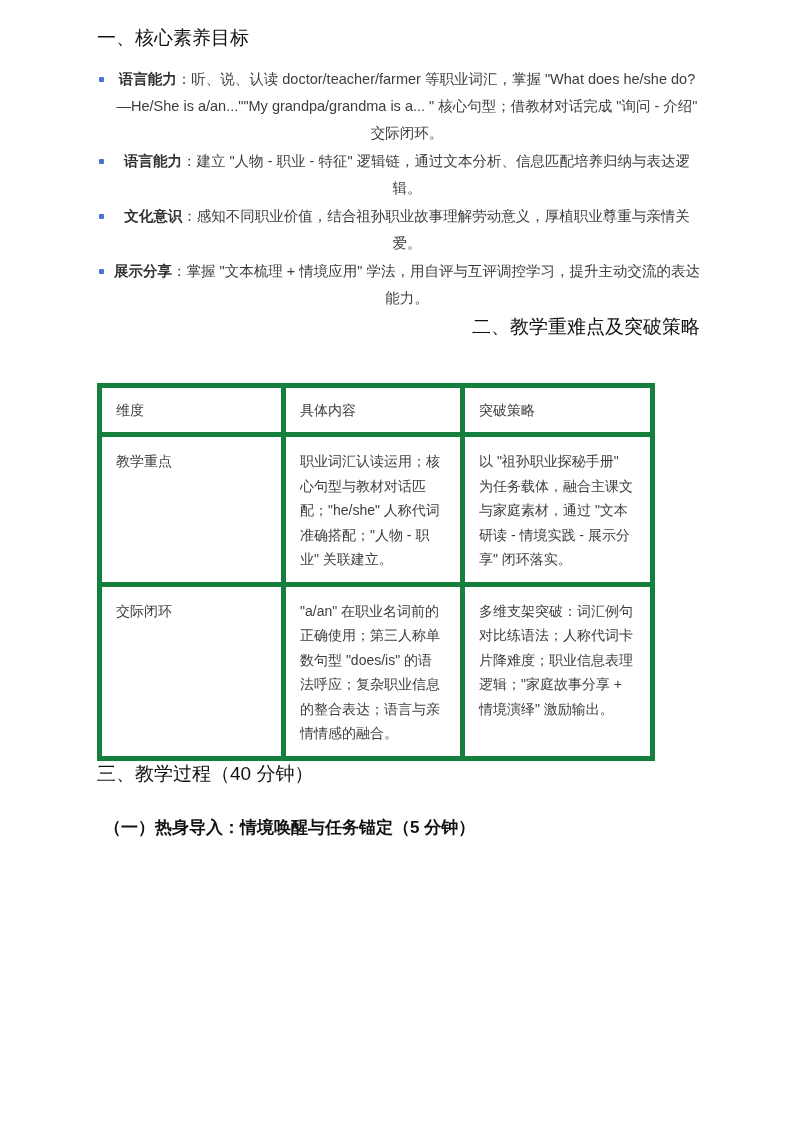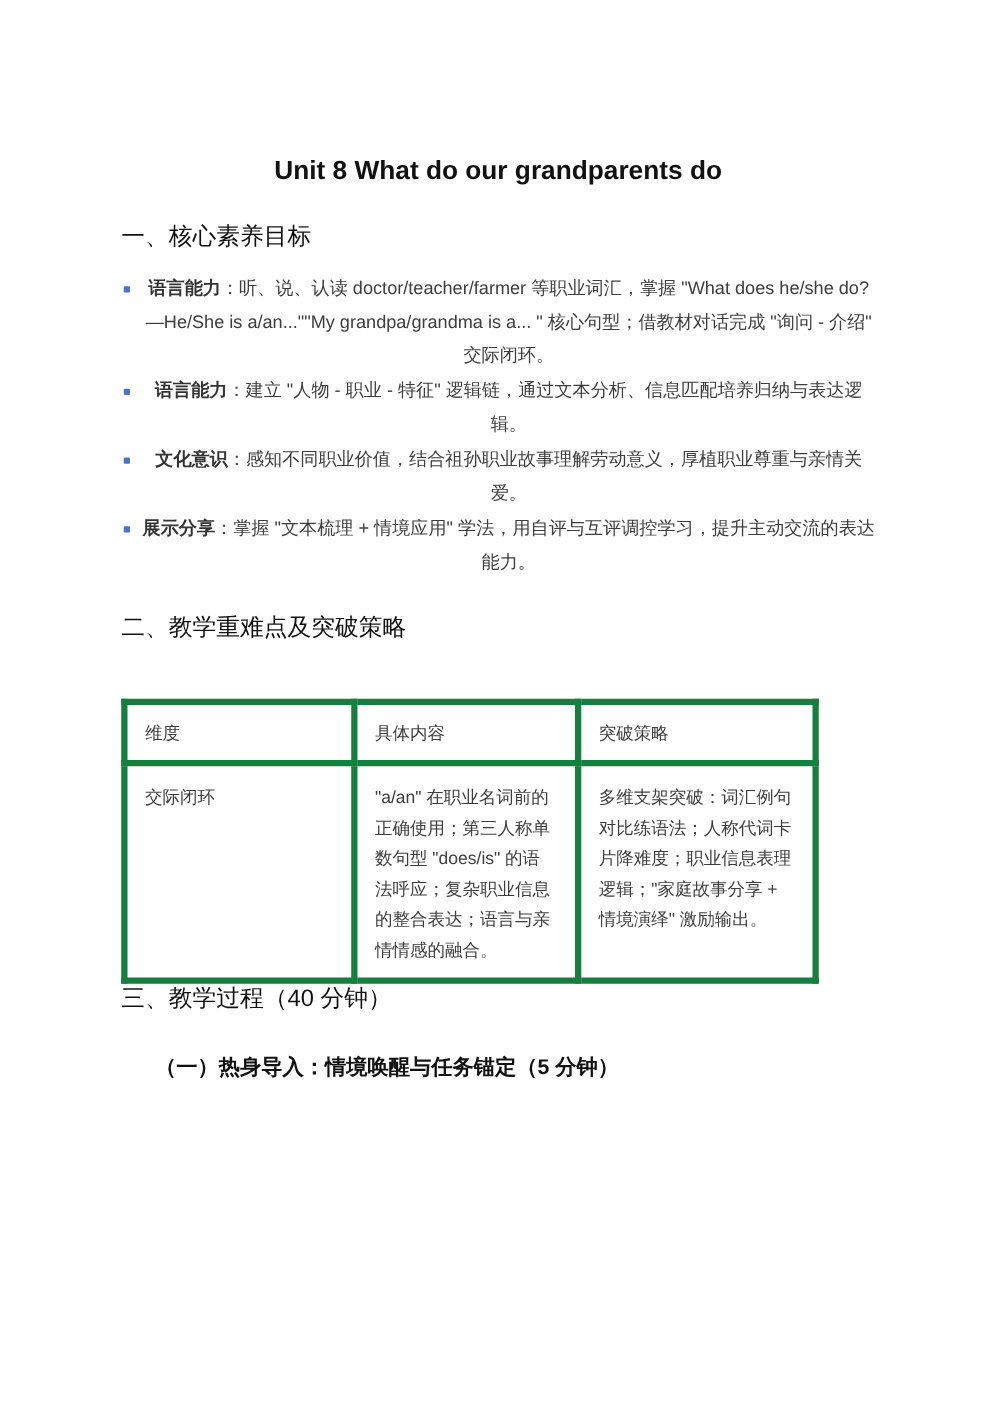--- a/index.html
+++ b/index.html
@@ -25,21 +25,21 @@
     color: #111111;
     line-height: 30px;
   }
   .h-major {
     font-size: 19px;
     font-weight: normal;
     color: #111111;
     line-height: 26px;
   }
   .h1-spacing { margin-top: 25px; }
-  .h2-spacing { margin-top: 26px; }
+  .h2-spacing { margin-top: 2px; text-align: right; }
   .h3-spacing { }
   .bullet-list {
     margin-top: 15px;
   }
   .bullet-item {
     position: relative;
     padding-left: 17px;
     font-size: 14.5px;
     line-height: 27px;
     color: #3d3d3d;
@@ -86,29 +86,27 @@
   .col-dim { width: 184px; }
   .col-content { width: 179px; }
   .col-strategy { width: 190px; }
   .sub-heading {
     margin-top: 29px;
     padding-left: 7px;
     font-size: 17px;
     font-weight: bold;
     color: #111111;
     line-height: 24px;
-    margin-left: 20px;
   }
 </style>
 </head>
 <body>
 
 <div class="page">
 
-  <div class="doc-title">Unit 8 What do our grandparents do</div>
 
   <div class="h-major h1-spacing">一、核心素养目标</div>
 
   <div class="bullet-list">
 
     <div class="bullet-item">
       <span class="bullet-dot"></span><span class="bullet-label">语言能力</span><span>：听、说、认读 doctor/teacher/farmer 等职业词汇，掌握 "What does he/she do? —He/She is a/an...""My grandpa/grandma is a... " 核心句型；借教材对话完成 "询问 - 介绍" 交际闭环。</span>
     </div>
 
     <div class="bullet-item">
@@ -135,20 +133,25 @@
     </colgroup>
     <thead>
       <tr>
         <th>维度</th>
         <th>具体内容</th>
         <th>突破策略</th>
       </tr>
     </thead>
     <tbody>
       <tr>
+        <td>教学重点</td>
+        <td>职业词汇认读运用；核心句型与教材对话匹配；"he/she" 人称代词准确搭配；"人物 - 职业" 关联建立。</td>
+        <td>以 "祖孙职业探秘手册" 为任务载体，融合主课文与家庭素材，通过 "文本研读 - 情境实践 - 展示分享" 闭环落实。</td>
+      </tr>
+      <tr>
         <td>交际闭环</td>
         <td>"a/an" 在职业名词前的正确使用；第三人称单数句型 "does/is" 的语法呼应；复杂职业信息的整合表达；语言与亲情情感的融合。</td>
         <td>多维支架突破：词汇例句对比练语法；人称代词卡片降难度；职业信息表理逻辑；"家庭故事分享 + 情境演绎" 激励输出。</td>
       </tr>
     </tbody>
   </table>
 
   <div class="h-major h3-spacing">三、教学过程（40 分钟）</div>
 
   <div class="sub-heading">（一）热身导入：情境唤醒与任务锚定（5 分钟）</div>

